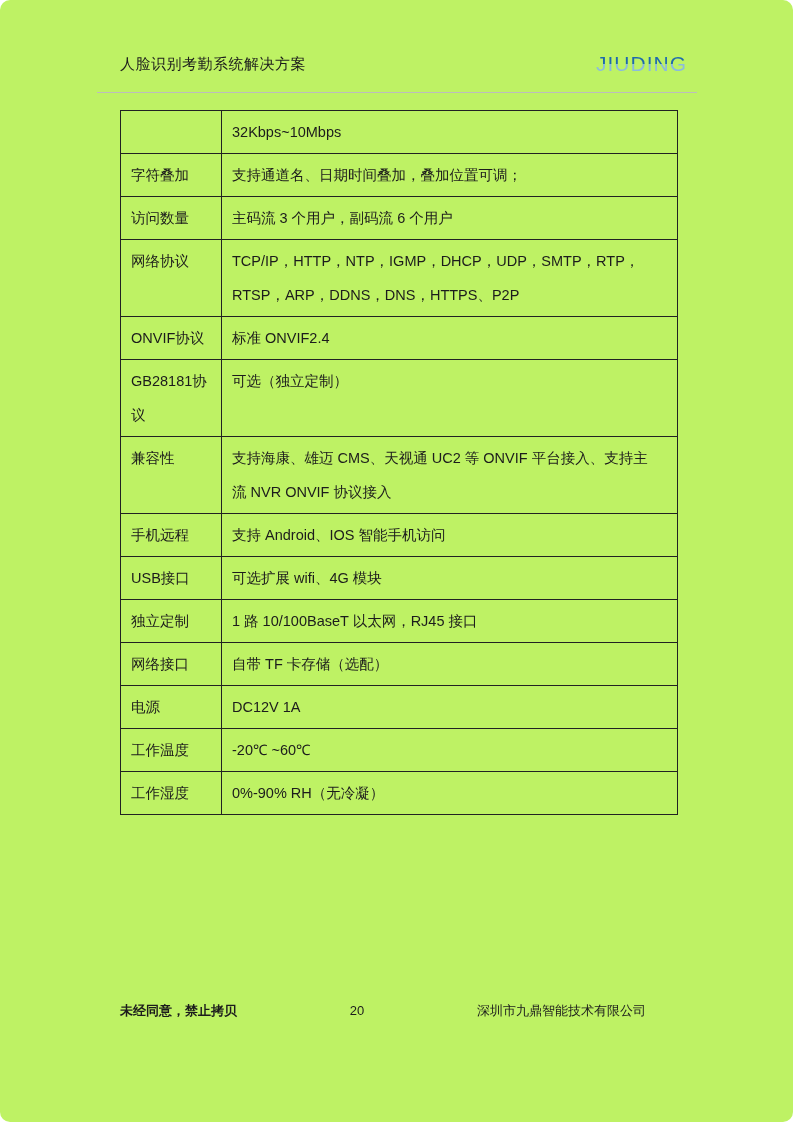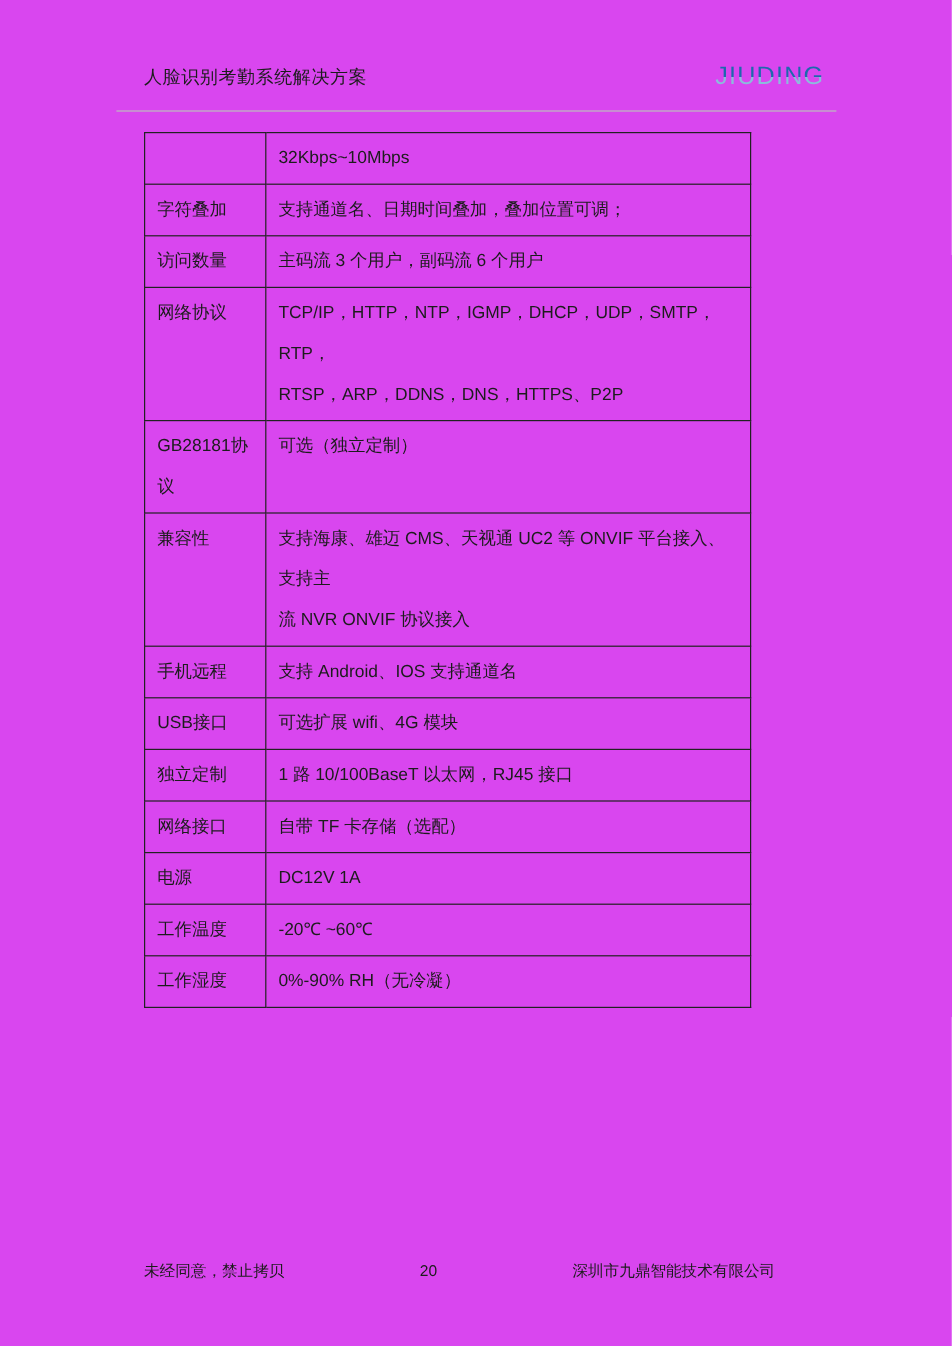--- a/index.html
+++ b/index.html
@@ -5,21 +5,21 @@
   html, body { margin: 0; padding: 0; }
   body {
     width: 793px;
     height: 1122px;
     background: #ffffff;
     position: relative;
     font-family: "Liberation Sans", sans-serif;
     color: #1c1c1c;
     overflow: hidden;
   }
-  .page { position: absolute; inset: 0; background: #d946ef; }
+  .page { position: absolute; inset: 0; background: #bef264; border-radius: 10px; }
 
   
   .header {
     position: absolute;
     left: 97px;
     top: 52px;
     width: 600px;
     display: flex;
     justify-content: space-between;
     align-items: center;
@@ -40,21 +40,21 @@
     -webkit-background-clip: text;
     background-clip: text;
     color: transparent;
   }
 
   
   .spec-table {
     position: absolute;
     left: 120px;
     top: 110px;
-    width: 506px;
+    width: 558px;
     border-collapse: collapse;
     table-layout: fixed;
   }
   .spec-table td {
     border: 1px solid #222222;
     vertical-align: top;
     font-size: 14.5px;
     line-height: 34px;
     padding: 4px 10px;
     white-space: pre-line;
@@ -69,21 +69,21 @@
   .footer {
     position: absolute;
     left: 120px;
     top: 1002px;
     width: 526px;
     display: flex;
     justify-content: space-between;
     align-items: baseline;
     font-size: 13px;
   }
-  .footer-copy { font-weight: normal; margin-top: 48px; }
+  .footer-copy { font-weight: bold; }
   .footer-page { }
   .footer-company { }
 </style>
 </head>
 <body>
 
 <div class="page">
 
   <div class="header">
     <span class="header-title">人脸识别考勤系统解决方案</span>
@@ -106,35 +106,39 @@
       <td class="label-cell">访问数量</td>
       <td class="value-cell">主码流 3 个用户，副码流 6 个用户</td>
     </tr>
 
     <tr>
       <td class="label-cell">网络协议</td>
       <td class="value-cell">TCP/IP，HTTP，NTP，IGMP，DHCP，UDP，SMTP，RTP，
 RTSP，ARP，DDNS，DNS，HTTPS、P2P</td>
     </tr>
 
+    <tr>
+      <td class="label-cell">ONVIF协议</td>
+      <td class="value-cell">标准 ONVIF2.4</td>
+    </tr>
 
     <tr>
       <td class="label-cell">GB28181协议</td>
       <td class="value-cell">可选（独立定制）</td>
     </tr>
 
     <tr>
       <td class="label-cell">兼容性</td>
       <td class="value-cell">支持海康、雄迈 CMS、天视通 UC2 等 ONVIF 平台接入、支持主
 流 NVR ONVIF 协议接入</td>
     </tr>
 
     <tr>
       <td class="label-cell">手机远程</td>
-      <td class="value-cell">支持 Android、IOS 支持通道名</td>
+      <td class="value-cell">支持 Android、IOS 智能手机访问</td>
     </tr>
 
     <tr>
       <td class="label-cell">USB接口</td>
       <td class="value-cell">可选扩展 wifi、4G 模块</td>
     </tr>
 
     <tr>
       <td class="label-cell">独立定制</td>
       <td class="value-cell">1 路 10/100BaseT 以太网，RJ45 接口</td>

